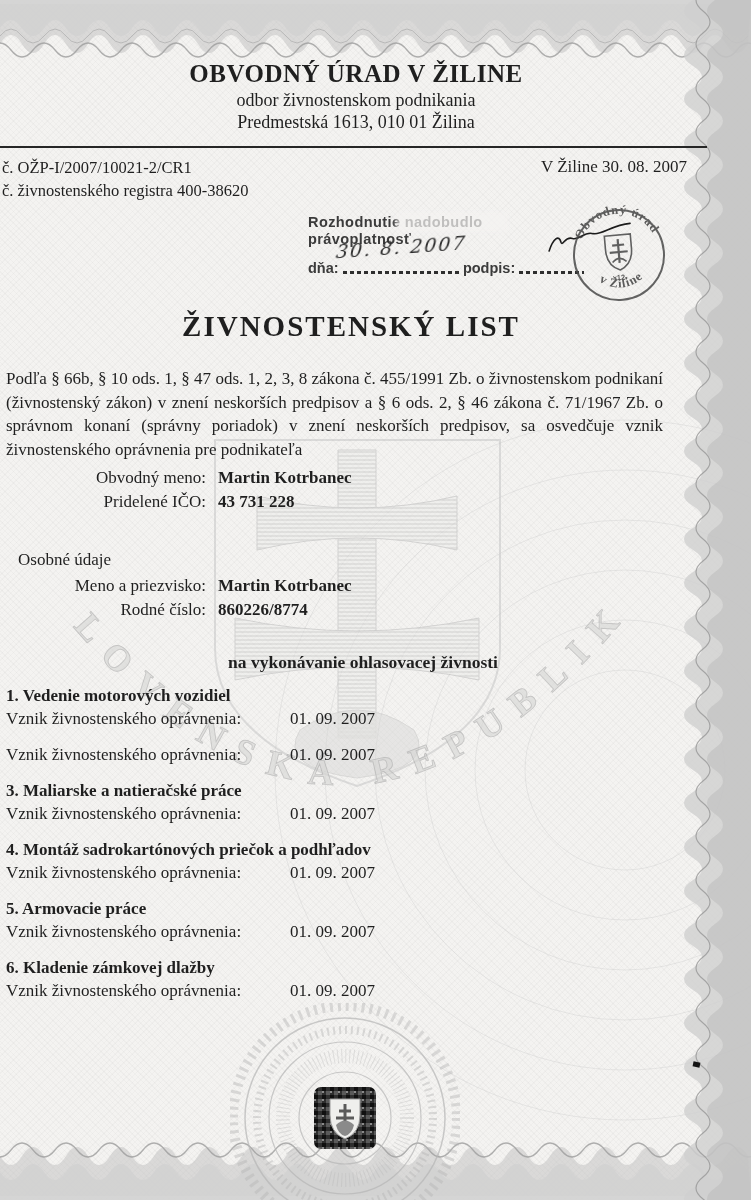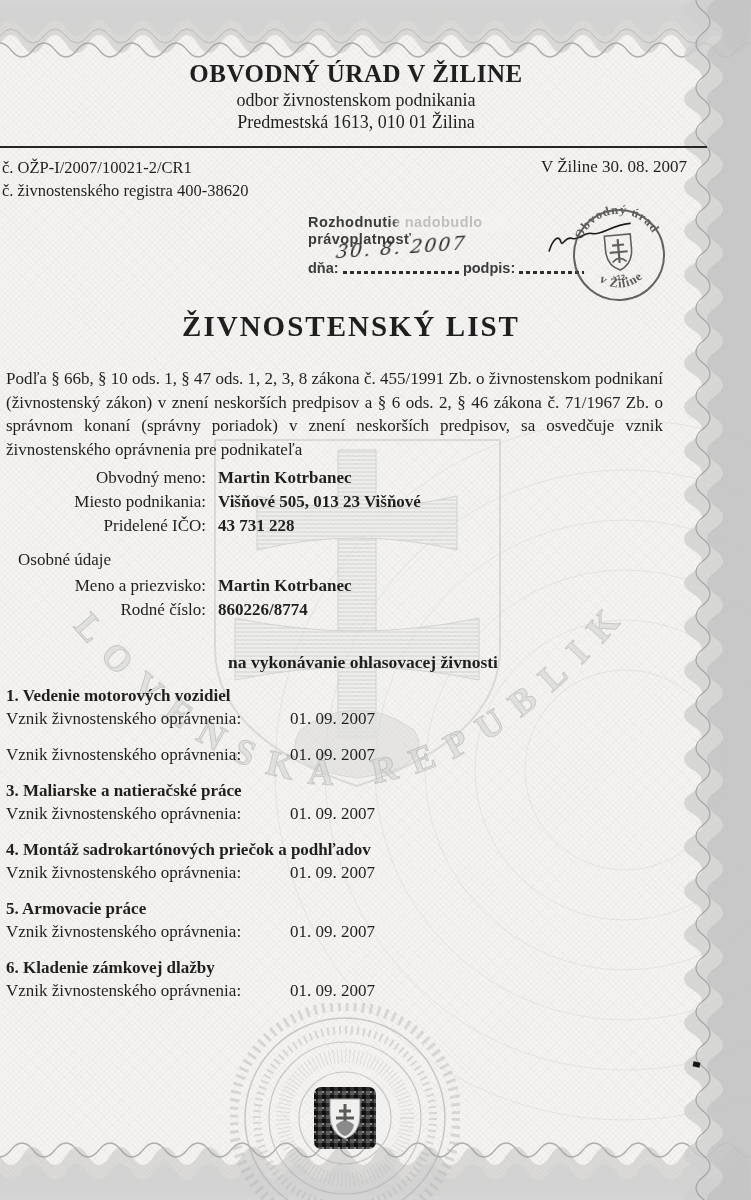--- a/index.html
+++ b/index.html
@@ -208,23 +208,20 @@
 
 <div class="content doc-title">ŽIVNOSTENSKÝ LIST</div>
 
 <div class="content preamble">Podľa § 66b, § 10 ods. 1, § 47 ods. 1, 2, 3, 8 zákona č. 455/1991 Zb. o živnostenskom podnikaní (živnostenský zákon) v znení neskorších predpisov a § 6 ods. 2, § 46 zákona č. 71/1967 Zb. o správnom konaní (správny poriadok) v znení neskorších predpisov, sa osvedčuje vznik živnostenského oprávnenia pre podnikateľa</div>
 
 <div class="content fields biz-fields">
   <div class="row">
     <span class="lbl">Obvodný meno:</span><span class="val">Martin Kotrbanec</span>
   </div>
   <div class="row">
-    <span class="lbl">Miesto podnikania:</span><span class="val">Višňové 505, 013 23 Višňové</span>
-  </div>
-  <div class="row">
     <span class="lbl">Pridelené IČO:</span><span class="val">43 731 228</span>
   </div>
 </div>
 
 <div class="content personal-heading">Osobné údaje</div>
 
 <div class="content fields per-fields">
   <div class="row">
     <span class="lbl">Meno a priezvisko:</span><span class="val">Martin Kotrbanec</span>
   </div>

